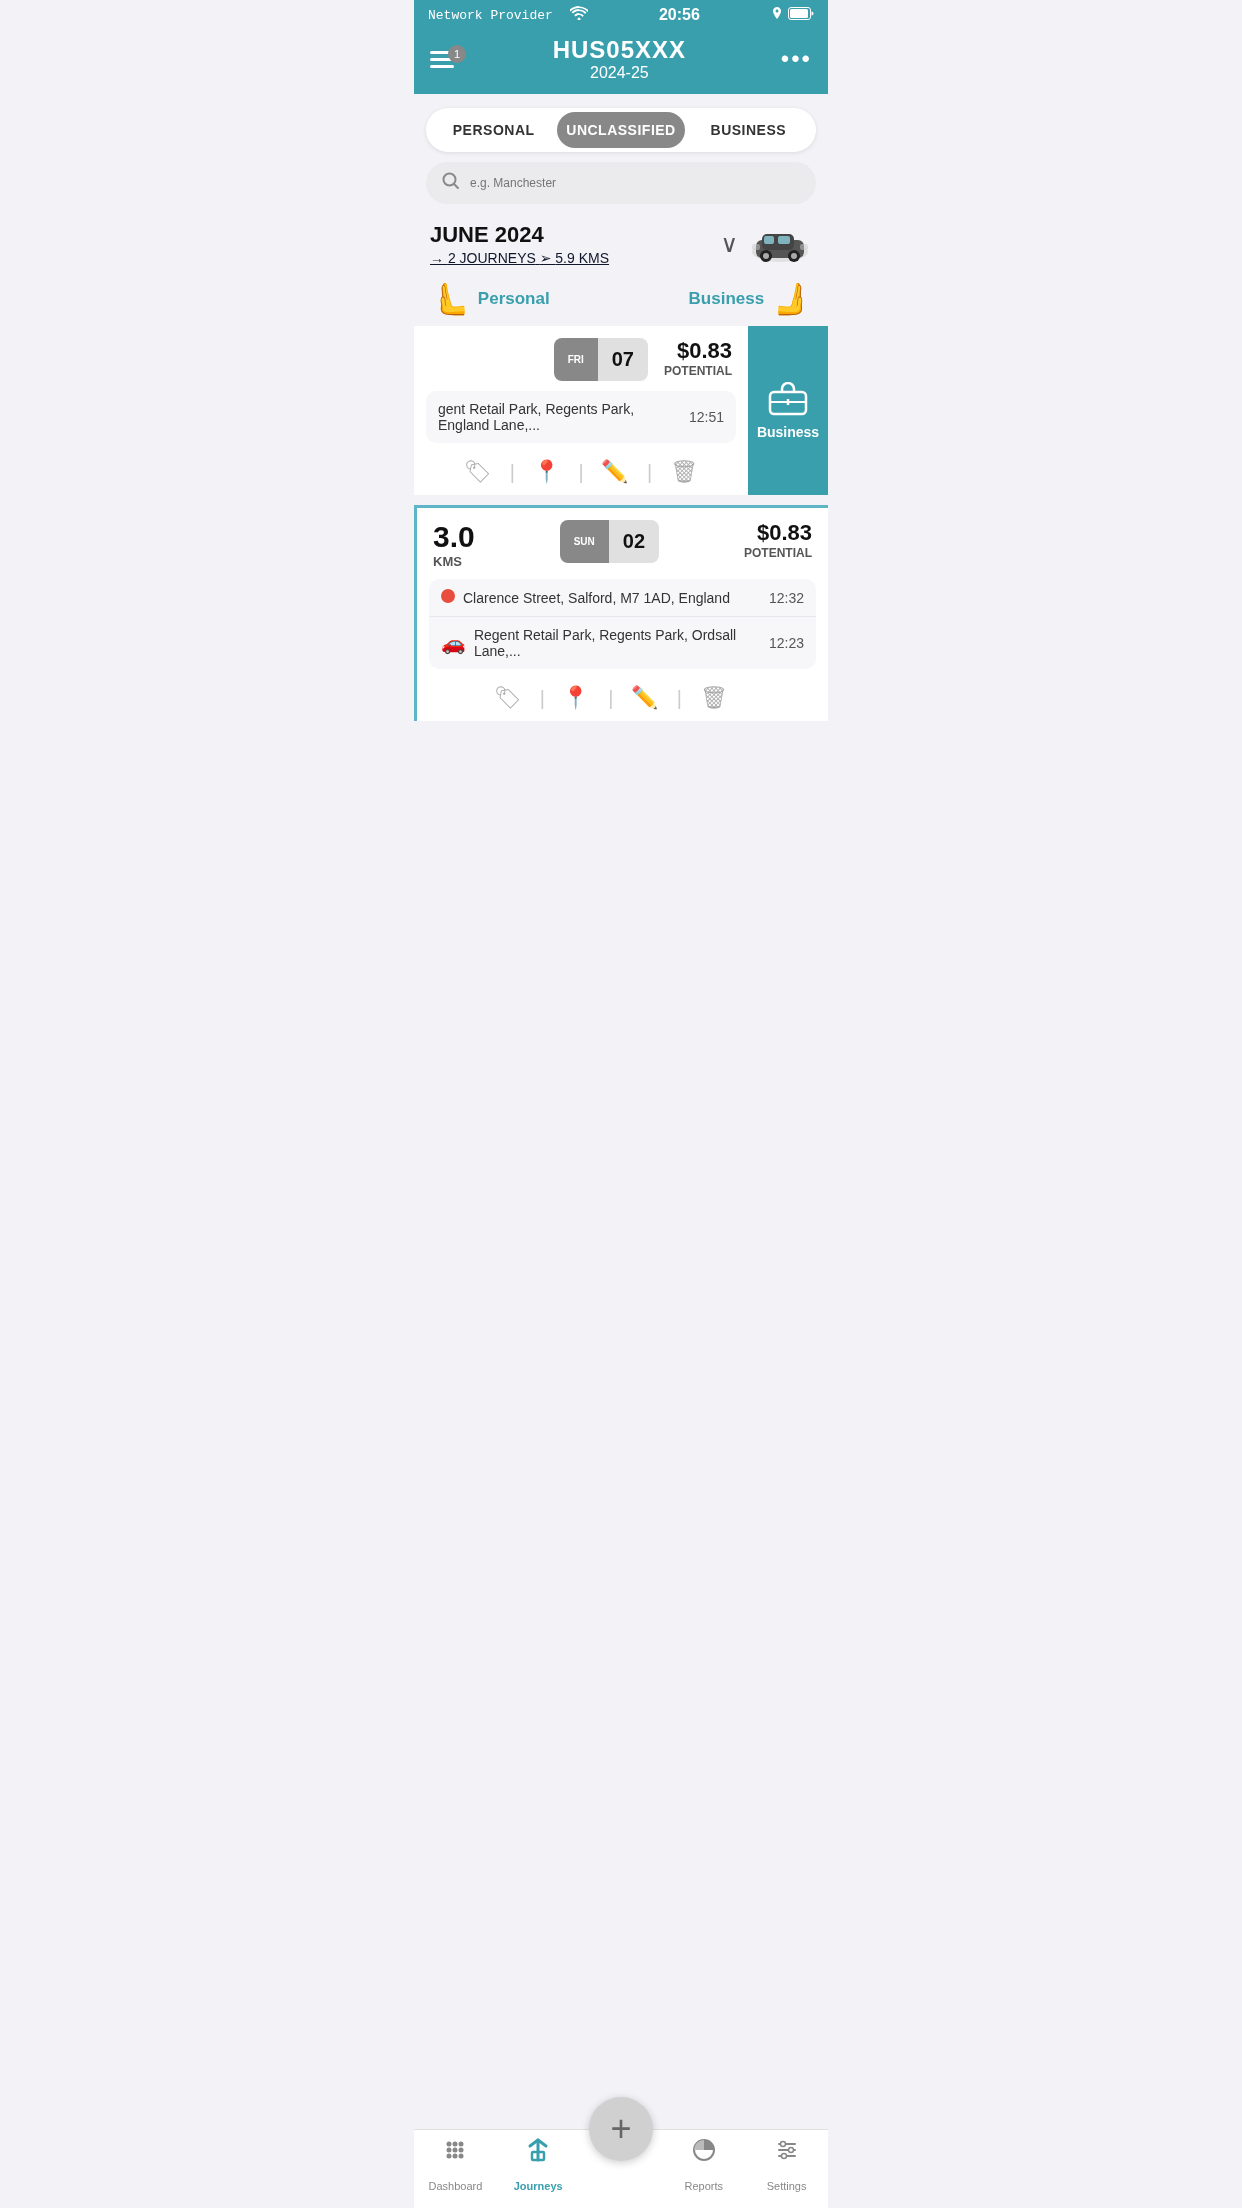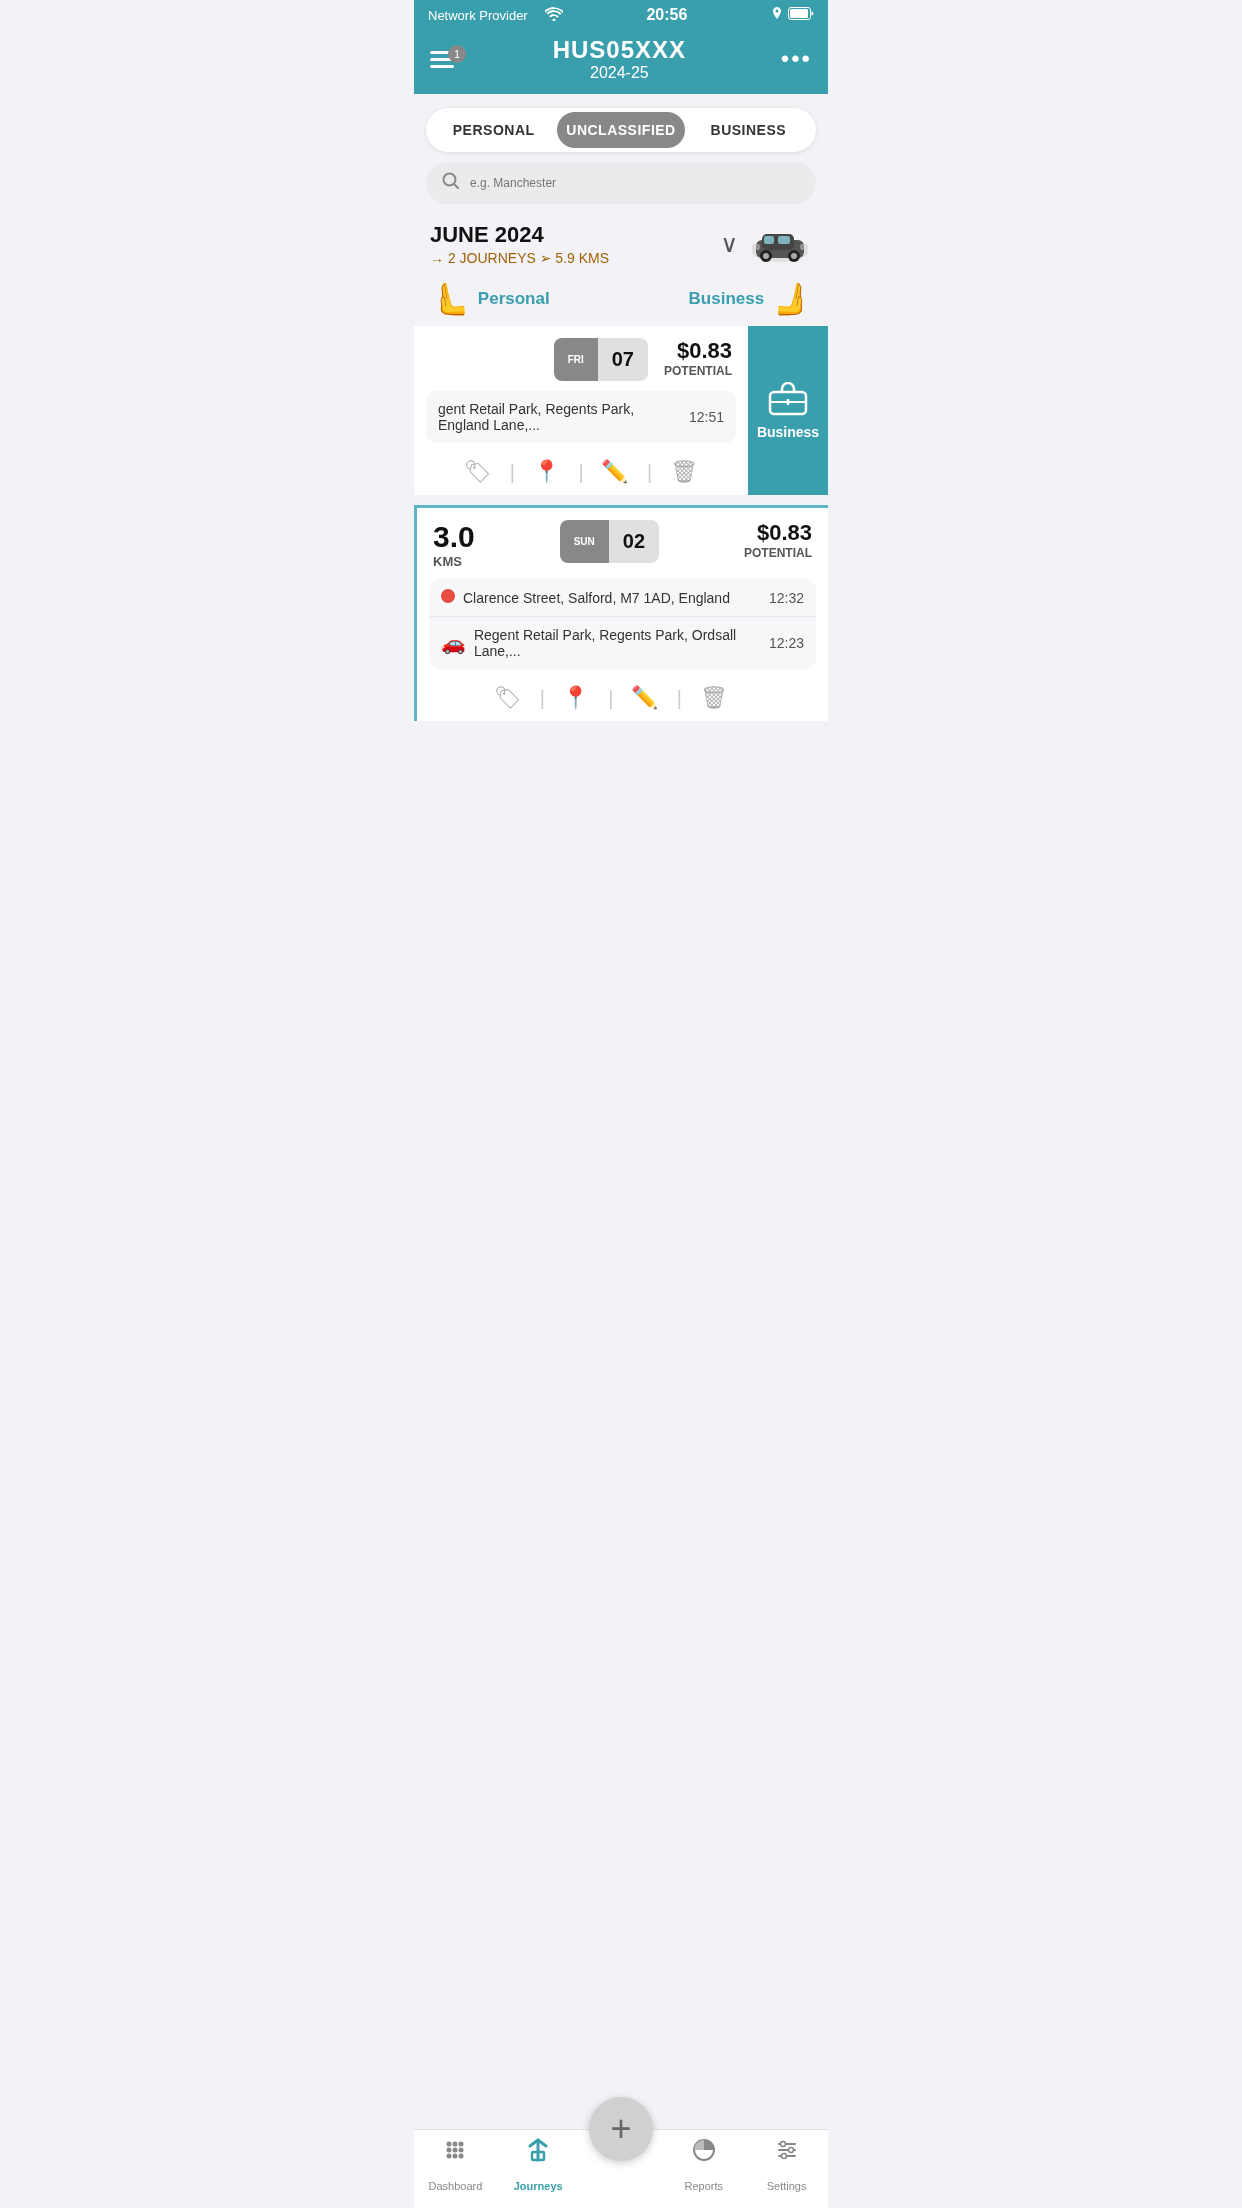--- a/index.html
+++ b/index.html
@@ -16,21 +16,21 @@
     .status-bar {
       background: #3a9fad;
       display: flex;
       justify-content: space-between;
       align-items: center;
       padding: 6px 14px 4px;
       color: white;
       font-size: 13px;
       font-weight: 500;
     }
-    .status-left { display: flex; align-items: center; gap: 17px; font-size: 13px; }
+    .status-left { display: flex; align-items: center; gap: 17px; font-size: 13px; font-family: Liberation Mono, monospace; }
     .status-center { font-size: 16px; font-weight: 600; }
     .status-right { display: flex; align-items: center; gap: 5px; font-size: 13px; }
 
     
     .top-nav {
       background: #3a9fad;
       display: flex;
       justify-content: space-between;
       align-items: center;
       padding: 8px 16px 12px;
@@ -115,21 +115,21 @@
 
     
     .month-header {
       display: flex;
       justify-content: space-between;
       align-items: center;
       padding: 4px 16px 8px;
     }
     .month-info { flex: 1; }
     .month-title { font-size: 22px; font-weight: 800; color: #111; }
-    .month-subtitle { font-size: 14px; color: #a16207; margin-top: 2px; }
+    .month-subtitle { font-size: 14px; color: #0f172a; margin-top: 2px; text-decoration: underline; }
     .chevron-btn { font-size: 24px; color: #555; padding: 4px 10px; cursor: pointer; }
 
     
     .classification-row {
       display: flex;
       justify-content: space-between;
       align-items: center;
       padding: 6px 16px 8px;
     }
     .personal-label { display: flex; align-items: center; gap: 8px; color: #3a9fad; font-size: 17px; font-weight: 600; }

